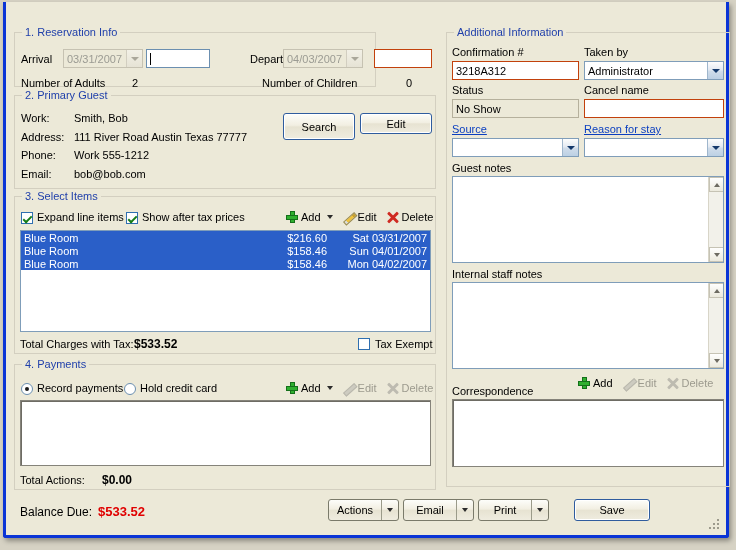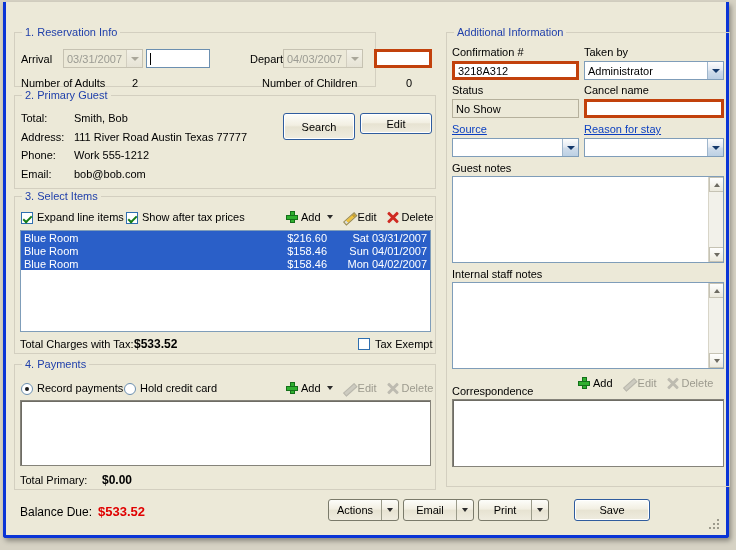--- a/index.html
+++ b/index.html
@@ -23,21 +23,21 @@
           text-shadow:1px 1px 1px rgba(0,0,0,.45);}
   .tb-help{background:linear-gradient(to bottom,#6ea7f5,#2f6fd8 48%,#2a62c6 52%,#4d8de6);}
   .tb-close{background:linear-gradient(to bottom,#f9a98a,#e8613a 45%,#d43c16 55%,#ef7a4d);border-color:#9c2b0d;}
 
   
   .gb{position:absolute;border:1px solid #d3cfc0;box-sizing:border-box;}
   .gb>.cap{position:absolute;top:-7px;left:7px;background:#ece9d8;padding:0 3px;color:#1f3faa;font-size:11px;white-space:nowrap;}
   .lbl{position:absolute;white-space:nowrap;font-size:11px;}
   .lnk{position:absolute;white-space:nowrap;font-size:11px;color:#0b3fc0;text-decoration:underline;cursor:pointer;}
 
-  .tbox{position:absolute;background:#fff;border:3px solid #c2410c;box-sizing:border-box;
+  .tbox{position:absolute;background:#fff;border:1px solid #c2410c;box-sizing:border-box;
         font-size:11px;padding:2px 3px;display:flex;align-items:center;overflow:hidden;}
   .tbox.ro{background:#ece9d8;border:1px solid #b5b09c;}
   .tbox.focus{border:1px solid #6b8fb0;box-shadow:inset 0 0 0 1px #fff;}
   .caret{width:1px;height:12px;background:#000;}
 
   .combo{position:absolute;background:#fff;border:1px solid #7f9db9;box-sizing:border-box;
          display:flex;align-items:center;font-size:11px;overflow:hidden;}
   .combo .val{padding-left:3px;flex:1;white-space:nowrap;overflow:hidden;}
   .combo .arw{width:16px;height:100%;box-sizing:border-box;
                background:linear-gradient(to bottom,#fdfdfd,#e4eaf2 45%,#cfdcea 55%,#bcd0e4);
@@ -144,21 +144,21 @@
     <span></span>
   </div>
   <span class="lbl" style="left:15px;top:75px;">Number of Adults</span>
   <span class="lbl" style="left:126px;top:75px;">2</span>
   <span class="lbl" style="left:220px;top:75px;padding-left:36px;">Number of Children</span>
   <span class="lbl" style="left:400px;top:75px;">0</span>
 
   <div class="gb" style="left:8px;top:93px;width:422px;height:94px;">
     <span class="cap">2. Primary Guest</span>
   </div>
-  <span class="lbl" style="left:15px;top:110px;">Total:</span>
+  <span class="lbl" style="left:15px;top:110px;">Work:</span>
   <span class="lbl" style="left:68px;top:110px;">Smith, Bob</span>
   <span class="lbl" style="left:15px;top:129px;">Address:</span>
   <span class="lbl" style="left:68px;top:129px;">111 River Road Austin Texas 77777</span>
   <span class="lbl" style="left:15px;top:147px;">Phone:</span>
   <span class="lbl" style="left:68px;top:147px;">Work 555-1212</span>
   <span class="lbl" style="left:15px;top:166px;">Email:</span>
   <span class="lbl" style="left:68px;top:166px;">bob@bob.com</span>
   <div class="btn def" style="left:277px;top:111px;width:72px;height:27px;">Search</div>
   <div class="btn def" style="left:354px;top:111px;width:72px;height:21px;">Edit</div>
 
@@ -227,21 +227,21 @@
       <i class="ic-pencil dis"></i>
       <span>Edit</span>
     </span>
     <span class="it dis" style="margin-right:0;">
       <i class="ic-x dis"></i>
       <span>Delete</span>
     </span>
   </div>
 
   <div class="pane sunken" style="left:14px;top:398px;width:411px;height:66px;"></div>
-  <span class="lbl" style="left:14px;top:472px;">Total Primary:</span>
+  <span class="lbl" style="left:14px;top:472px;">Total Actions:</span>
   <span class="lbl bold" style="left:96px;top:471px;font-size:12px;">$0.00</span>
 
   <span class="lbl" style="left:14px;top:503px;font-size:12px;">Balance Due:</span>
   <span class="lbl red" style="left:92px;top:502px;font-size:13px;">$533.52</span>
 
   <div class="gb" style="left:440px;top:30px;width:284px;height:455px;">
     <span class="cap">Additional Information</span>
   </div>
 
   <span class="lbl" style="left:446px;top:44px;">Confirmation #</span>

